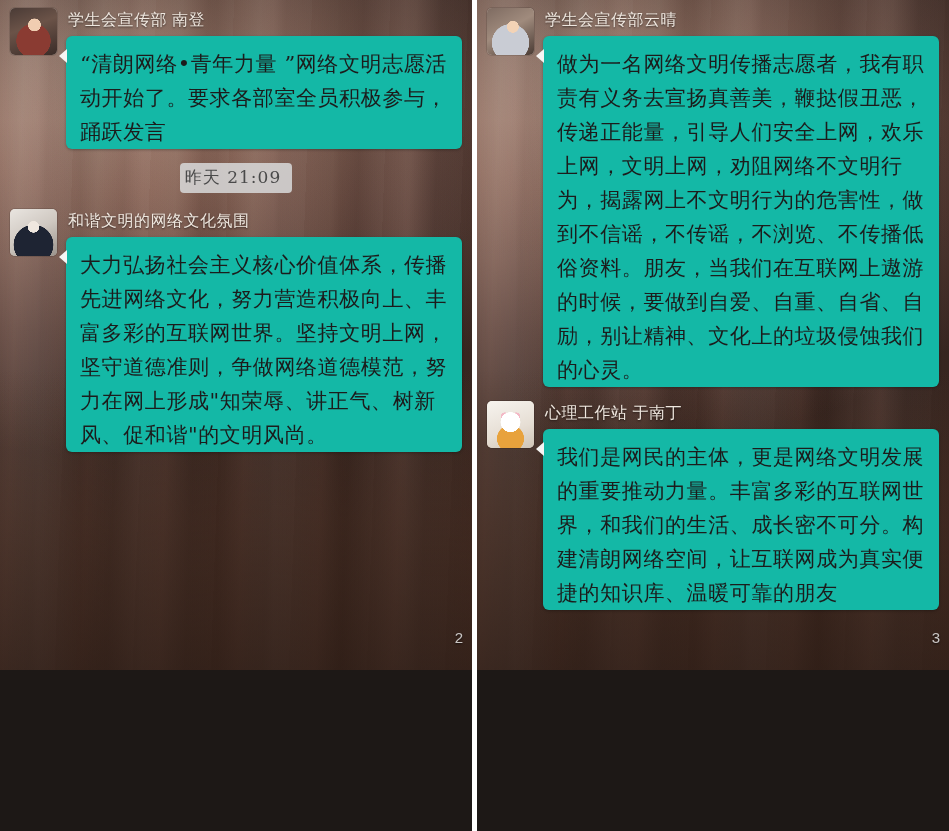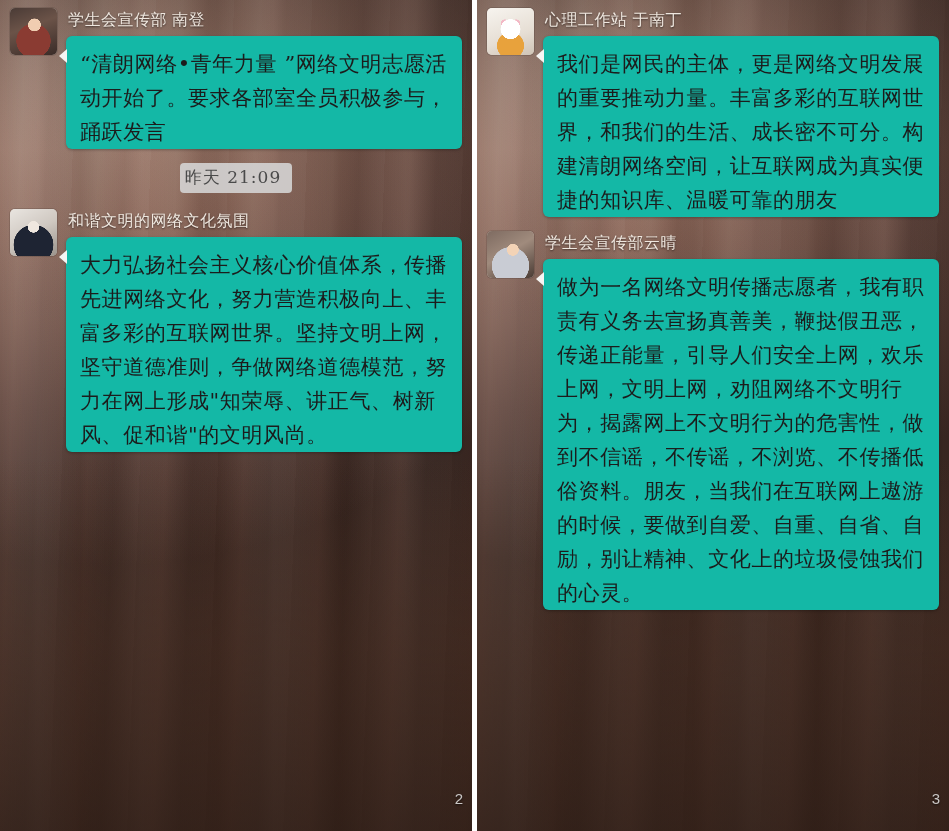--- a/index.html
+++ b/index.html
@@ -14,21 +14,21 @@
     position: relative;
     width: 949px;
     height: 831px;
     display: flex;
     gap: 5px;
     background: #1d1816;
   }
   .panel {
     position: relative;
     width: 472px;
-    height: 831px;
+    height: 670px;
     overflow: hidden;
     background: #6e5b52;
   }
   
   .panel .bg {
     position: absolute;
     inset: 0;
     background:
       linear-gradient(180deg, rgba(30,25,22,0.28) 0%, rgba(30,25,22,0.05) 18%, rgba(0,0,0,0) 40%),
       linear-gradient(95deg, rgba(255,255,255,0.10) 0%, rgba(255,255,255,0.00) 30%),
@@ -230,36 +230,36 @@
   <div class="divider"></div>
 
   <div class="panel">
     <div class="bg"></div>
     <div class="pillars"></div>
     <div class="bg2"></div>
 
     <div class="content">
 
       <div class="msg">
+        <div class="avatar av-4">
+            <div class="a-img"></div>
+          </div>
+        <div class="msg-body">
+          <div class="sender">学生会宣传部云晴</div>
+          <div class="bubble">做为一名网络文明传播志愿者，我有职责有义务去宣扬真善美，鞭挞假丑恶，传递正能量，引导人们安全上网，欢乐上网，文明上网，劝阻网络不文明行为，揭露网上不文明行为的危害性，做到不信谣，不传谣，不浏览、不传播低俗资料。朋友，当我们在互联网上遨游的时候，要做到自爱、自重、自省、自励，别让精神、文化上的垃圾侵蚀我们的心灵。</div>
+        </div>
+      </div>
+
+      <div class="msg">
         <div class="avatar av-5">
             <div class="a-img"></div>
           </div>
         <div class="msg-body">
           <div class="sender">心理工作站 于南丁</div>
           <div class="bubble">我们是网民的主体，更是网络文明发展的重要推动力量。丰富多彩的互联网世界，和我们的生活、成长密不可分。构建清朗网络空间，让互联网成为真实便捷的知识库、温暖可靠的朋友</div>
-        </div>
-      </div>
-
-      <div class="msg">
-        <div class="avatar av-4">
-            <div class="a-img"></div>
-          </div>
-        <div class="msg-body">
-          <div class="sender">学生会宣传部云晴</div>
-          <div class="bubble">做为一名网络文明传播志愿者，我有职责有义务去宣扬真善美，鞭挞假丑恶，传递正能量，引导人们安全上网，欢乐上网，文明上网，劝阻网络不文明行为，揭露网上不文明行为的危害性，做到不信谣，不传谣，不浏览、不传播低俗资料。朋友，当我们在互联网上遨游的时候，要做到自爱、自重、自省、自励，别让精神、文化上的垃圾侵蚀我们的心灵。</div>
         </div>
       </div>
 
     </div>
     <div class="page-num">3</div>
   </div>
 
 </div>
 
 </body></html>

